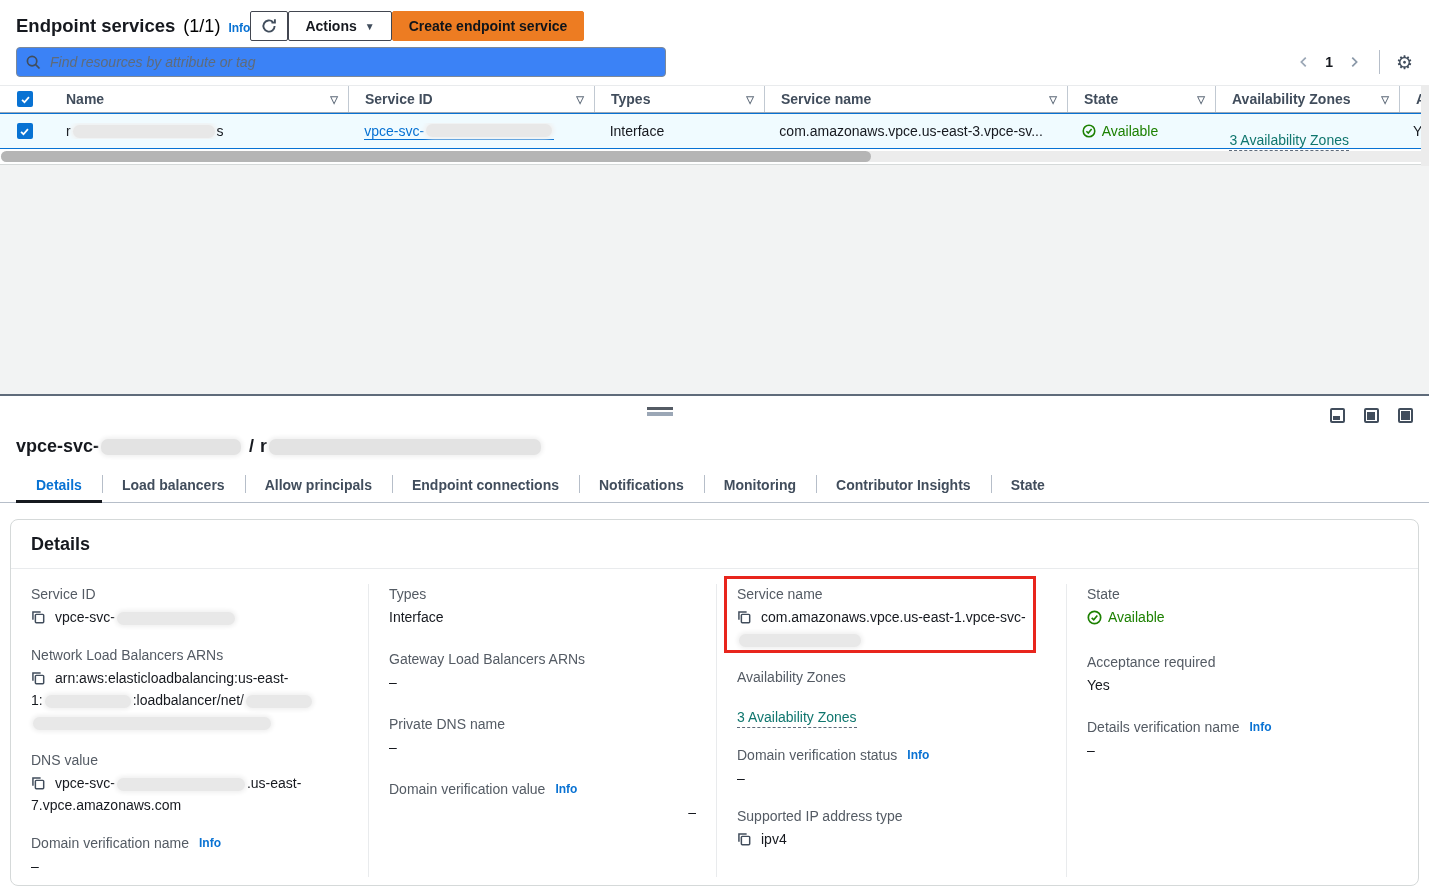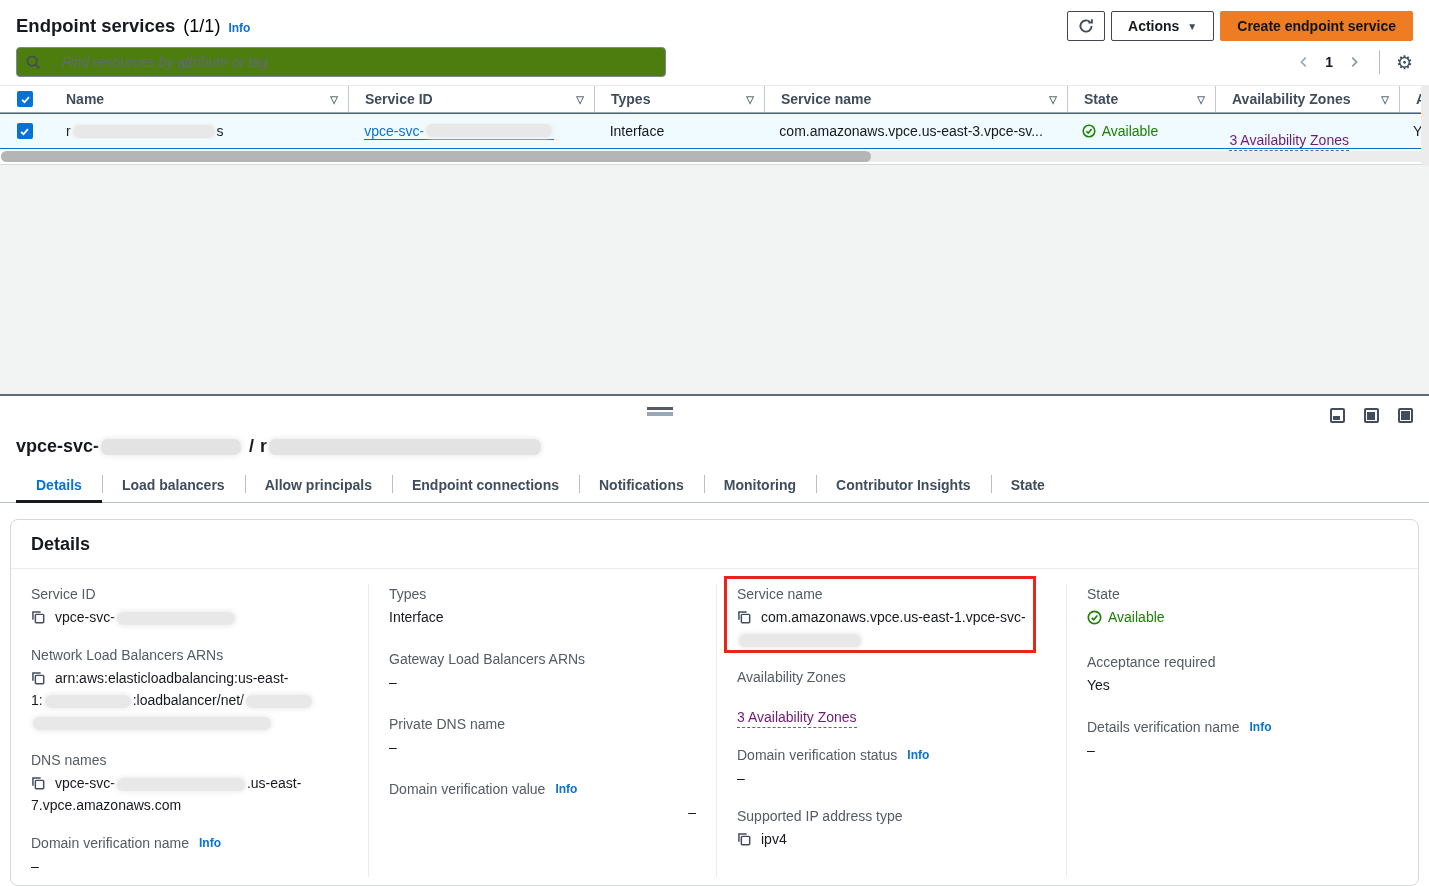--- a/index.html
+++ b/index.html
@@ -1,33 +1,33 @@
 <!DOCTYPE html>
 <html><head>
 <meta charset="utf-8">
 <style>
   * { box-sizing: border-box; margin:0; padding:0; }
   html,body { width:1429px; height:886px; overflow:hidden; }
   body { font-family:"Liberation Sans", sans-serif; color:#16191f; background:#fff; font-size:14px; position:relative; }
 
   
   .top { background:#fff; border-bottom:1px solid #d5d9d9; position:relative; }
-  .header-row { display:flex; justify-content:space-between; align-items:center; margin:10px 16px 0 16px; height:32px; }
+  .header-row { display:flex; align-items:center; margin:10px 16px 0 16px; height:32px; }
   .title-group { display:flex; align-items:baseline; gap:8px; }
   .page-title { font-size:18.5px; font-weight:bold; }
   .count { font-size:18px; font-weight:400; color:#000000; }
   .info-link { color:#0972d3; font-size:12px; font-weight:bold; text-decoration:none; cursor:pointer; }
-  .btn-group { display:flex; gap:6px; align-items:center; }
+  .btn-group { display:flex; gap:0; align-items:center; }
   .btn { height:30px; background:#fff; border:1px solid #424650; border-radius:2px; font-weight:bold; font-size:14px; color:#16191f; display:inline-flex; align-items:center; gap:8px; padding:0 16px; cursor:pointer; font-family:inherit; }
   .btn-icon { width:38px; justify-content:center; padding:0; }
   .btn-primary { background:#ed7c22; border-color:#ed7c22; color:#0f141a; }
   .caret { font-size:10px; color:#414d5c; }
 
   .toolbar-row { display:flex; justify-content:space-between; align-items:center; margin:5px 16px 8px 16px; height:30px; }
-  .search-box { width:650px; height:30px; border:1px solid #7d8998; border-radius:4px; display:flex; align-items:center; padding:0 9px; gap:21px; background:#4d7c0f; }
+  .search-box { width:650px; height:30px; border:1px solid #7d8998; border-radius:4px; display:flex; align-items:center; padding:0 9px; gap:9px; background:#3b82f6; }
   .search-box input { border:none; outline:none; flex:1; font-size:14px; font-style:italic; font-family:inherit; color:#16191f; background:transparent; }
   .search-box input::placeholder { color:#5f6b7a; font-style:italic; }
   .pager { display:flex; align-items:center; gap:12px; }
   .pg-btn { background:none; border:none; cursor:pointer; display:flex; align-items:center; padding:2px; }
   .pg-num { font-weight:bold; font-size:14px; color:#16191f; }
   .pager-divider { width:1px; height:24px; background:#b6bec9; margin:0 4px; }
   .gear { font-size:19px; color:#414d5c; line-height:1; }
 
   
   .thead { display:flex; align-items:stretch; border-top:1px solid #e9ebed; border-bottom:1px solid #9ba7b6; height:28px; }
@@ -38,21 +38,21 @@
   .th-select { width:50px; justify-content:center; padding:0; }
   .col-name { width:299px; } .col-sid { width:246px; } .col-types { width:170px; }
   .col-sname { width:303px; } .col-state { width:148px; } .col-az { width:184px; }
   .col-acc { flex:1; }
   .trow { display:flex; align-items:center; height:36px; background:#f0fbff; border-top:1px solid #0872d3; border-bottom:1px solid #0872d3; }
   .td { padding:0 16px; white-space:nowrap; overflow:hidden; display:flex; align-items:center; }
   .td-select { width:50px; justify-content:center; padding:0; }
   .checkbox { width:16px; height:16px; background:#0872d3; border-radius:2px; display:inline-flex; align-items:center; justify-content:center; cursor:pointer; flex:none; }
   .link { color:#0872d3; cursor:pointer; }
   .link-underline { border-bottom:1.5px solid #0872d3; display:inline-flex; align-items:center; }
-  .dashed-link { color:#701a75; border-bottom:1px dashed #5f6b7a; cursor:pointer; display:inline-block; line-height:19px;margin-top:19px; }
+  .dashed-link { color:#0f766e; border-bottom:1px dashed #5f6b7a; cursor:pointer; display:inline-block; line-height:19px;margin-top:19px; }
   .state-green { color:#1d8102; display:inline-flex; align-items:center; gap:6px; }
 
   .hscroll { height:15px; display:flex; align-items:center; padding:0 1px; }
   .hscroll-track { position:relative; height:11px; background:#ececec; border-radius:6px; flex:1; }
   .hscroll-thumb { position:absolute; left:0; top:0; height:11px; width:61%; background:#b5b5b5; border-radius:6px; cursor:grab; }
   .vscroll { position:absolute; right:0; top:75px; width:8px; height:81px; background:#ececec; }
 
   
   .redact { display:inline-block; height:13px; background:#e8e8e8; border-radius:7px; box-shadow:0 0 4px 2px #f0f0f0; vertical-align:middle; margin:0 2px; }
   .redact-title { height:16px; background:#e3e3e3; }
@@ -281,21 +281,21 @@
           <div class="field-value">
             <svg class="icon-gap" width="14" height="14" viewBox="0 0 16 16">
                 <rect x="5" y="5" width="9.5" height="9.5" rx="1" fill="none" stroke="#414d5c" stroke-width="1.7"></rect>
                 <path d="M11 2.2 H2.2 V11" fill="none" stroke="#414d5c" stroke-width="1.7"></path>
               </svg><span>arn:aws:elasticloadbalancing:us-east-</span><br>
             <span>1:</span><span class="redact" style="width:86px"></span><span>:loadbalancer/net/</span><span class="redact" style="width:66px"></span><br>
             <span class="redact" style="width:238px"></span>
           </div>
         </div>
         <div class="field">
-          <div class="field-label">DNS names</div>
+          <div class="field-label">DNS value</div>
           <div class="field-value">
             <svg class="icon-gap" width="14" height="14" viewBox="0 0 16 16">
                 <rect x="5" y="5" width="9.5" height="9.5" rx="1" fill="none" stroke="#414d5c" stroke-width="1.7"></rect>
                 <path d="M11 2.2 H2.2 V11" fill="none" stroke="#414d5c" stroke-width="1.7"></path>
               </svg><span>vpce-svc-</span><span class="redact" style="width:128px"></span><span>.us-east-</span><br>
             <span>7.vpce.amazonaws.com</span>
           </div>
         </div>
         <div class="field">
           <div class="field-label">

